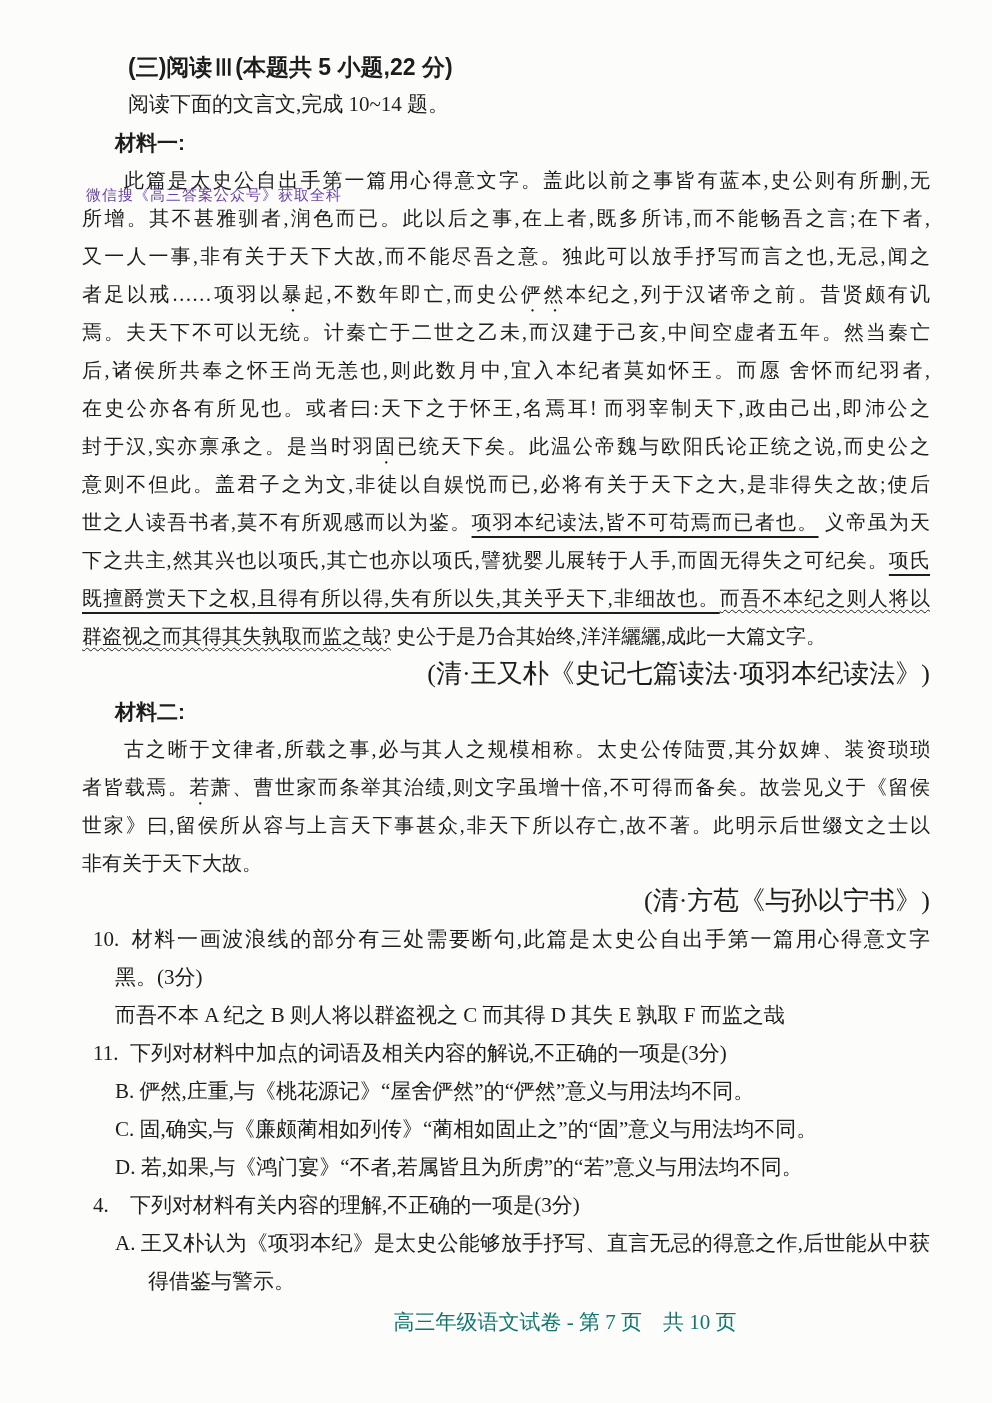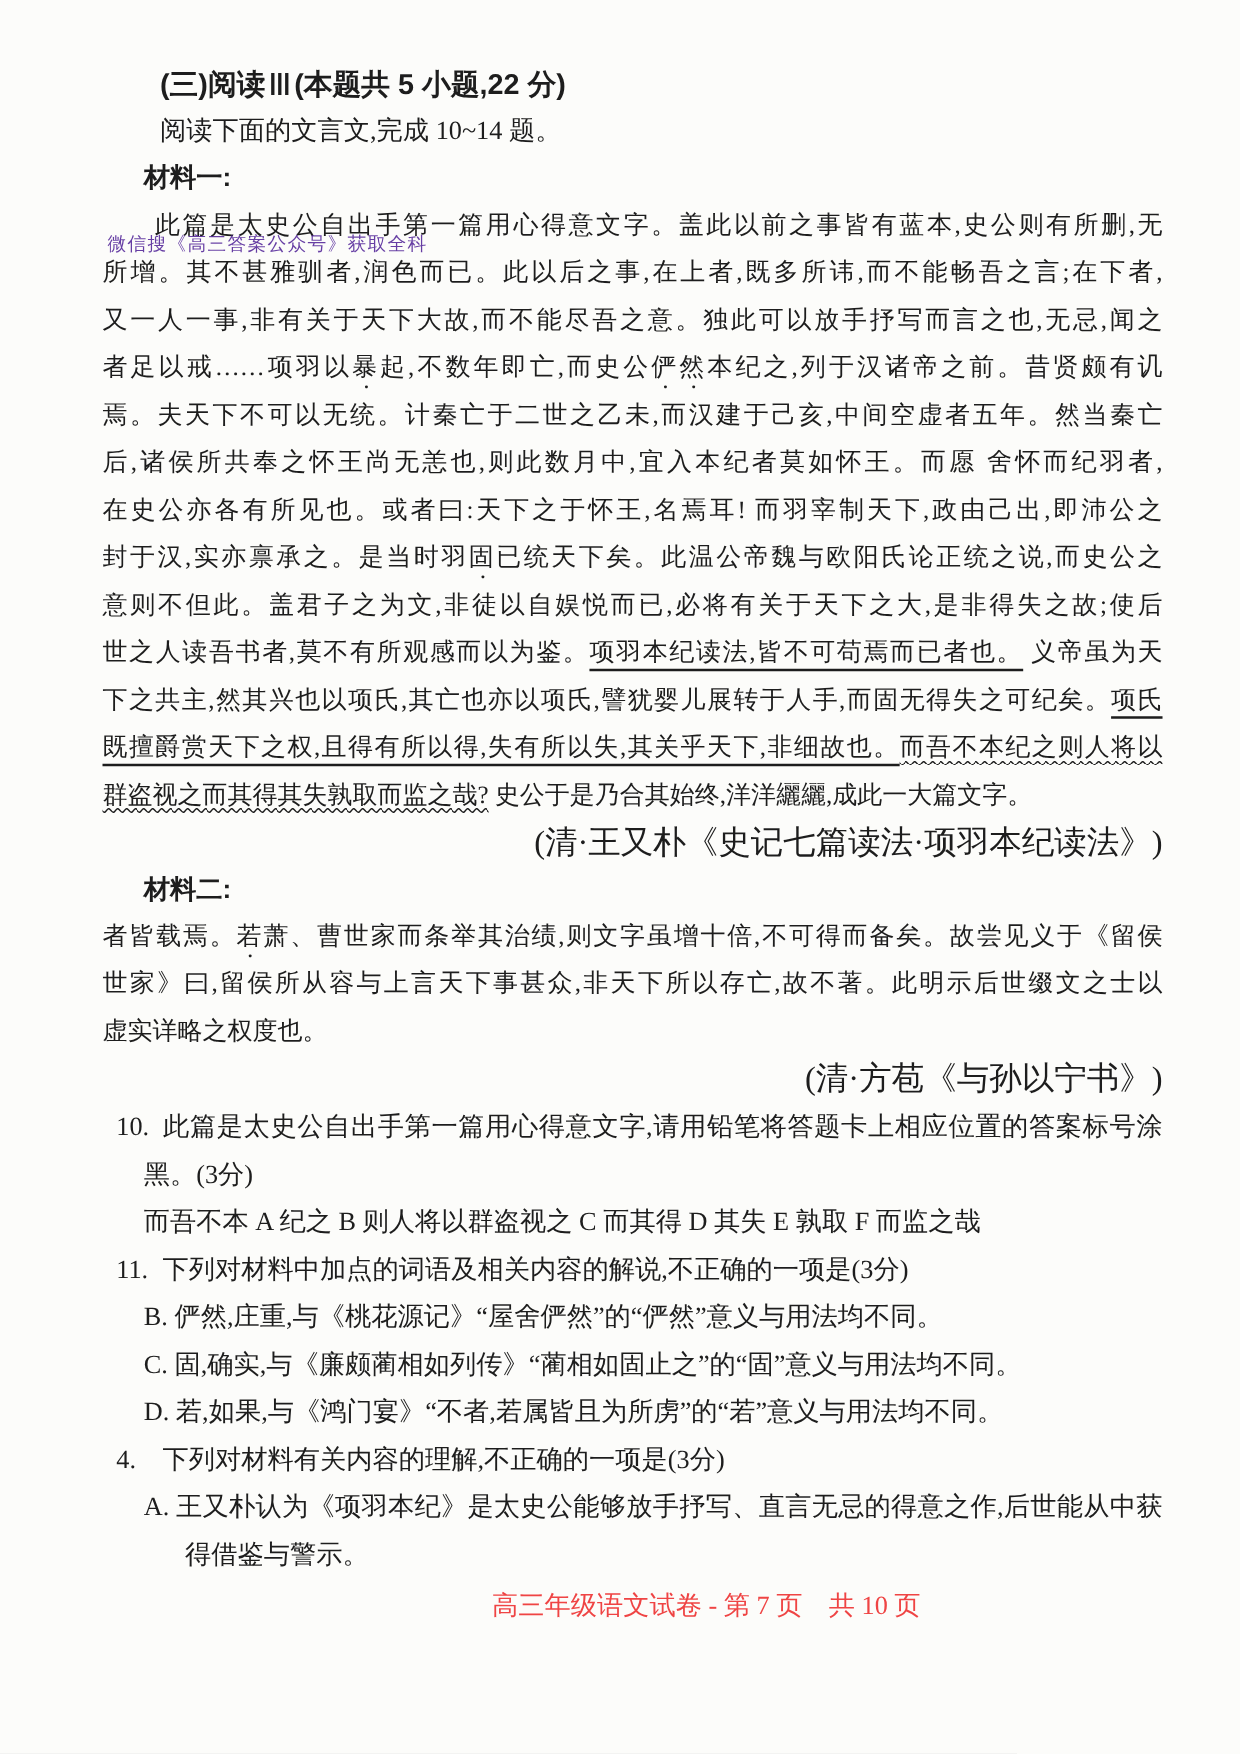--- a/index.html
+++ b/index.html
@@ -44,21 +44,21 @@
   .q-line.answer { margin-left: 37px; }
   .q-line.option { margin-left: 37px; }
   .q-line.option-cont { margin-left: 70px; }
   .watermark {
     position: absolute; left: 86px; top: 186px;
     font-size: 15px; color: #4c1d95; opacity: 0.85; letter-spacing: 1px;
     font-family: "Liberation Serif", serif; white-space: nowrap;
   }
   .footer {
     font-size: 21px; line-height: 36px; text-align: center;
-    padding-left: 118px; margin-top: 4px; color: #ef4444;
+    padding-left: 118px; margin-top: 4px; color: #0f766e;
   }
 </style>
 </head>
 <body>
 
 <div class="page">
   <div class="watermark">微信搜《高三答案公众号》获取全科</div>
   <div class="content">
     <div class="section-header">(三)阅读Ⅲ(本题共 5 小题,22 分)</div>
     <div class="instruction">阅读下面的文言文,完成 10~14 题。</div>
@@ -74,28 +74,29 @@
         <div class="tline"><span>封于汉,实亦禀承之。是当时羽</span><span class="em">固</span><span>已统天下矣。此温公帝魏与欧阳氏论正统之说,而史公之</span></div>
         <div class="tline"><span>意则不但此。盖君子之为文,非徒以自娱悦而已,必将有关于天下之大,是非得失之故;使后</span></div>
         <div class="tline"><span>世之人读吾书者,莫不有所观感而以为鉴。</span><span class="ul">项羽本纪读法,皆不可苟焉而已者也。</span><span> 义帝虽为天</span></div>
         <div class="tline"><span>下之共主,然其兴也以项氏,其亡也亦以项氏,譬犹婴儿展转于人手,而固无得失之可纪矣。</span><span class="ul">项氏</span></div>
         <div class="tline"><span class="ul">既擅爵赏天下之权,且得有所以得,失有所以失,其关乎天下,非细故也。</span><span class="wavy">而吾不本纪之则人将以</span></div>
         <div class="tline noj"><span class="wavy">群盗视之而其得其失孰取而监之哉?</span><span> 史公于是乃合其始终,洋洋纚纚,成此一大篇文字。</span></div>
       </div>
     <div class="attribution">(清·王又朴《史记七篇读法·项羽本纪读法》)</div>
     <div class="material-label">材料二:</div>
     <div class="passage" id="material-two">
+        <div class="tline indent"><span>古之晰于文律者,所载之事,必与其人之规模相称。太史公传陆贾,其分奴婢、装资琐琐</span></div>
         <div class="tline"><span>者皆载焉。</span><span class="em">若</span><span>萧、曹世家而条举其治绩,则文字虽增十倍,不可得而备矣。故尝见义于《留侯</span></div>
         <div class="tline"><span>世家》曰,留侯所从容与上言天下事甚众,非天下所以存亡,故不著。此明示后世缀文之士以</span></div>
-        <div class="tline noj"><span>虚实详略之权度也。</span></div>
+        <div class="tline noj"><span>非有关于天下大故。</span></div>
       </div>
     <div class="attribution">(清·方苞《与孙以宁书》)</div>
     <div class="questions" id="questions">
         <div class="question">
-          <div class="q-line stem-first fill"><span class="q-num">10.</span><span>此篇是太史公自出手第一篇用心得意文字,请用铅笔将答题卡上相应位置的答案标号涂</span></div>
+          <div class="q-line stem-first fill"><span class="q-num">10.</span><span>材料一画波浪线的部分有三处需要断句,此篇是太史公自出手第一篇用心得意文字</span></div>
           <div class="q-line stem-cont">黑。(3分)</div>
           <div class="q-line answer">而吾不本 A 纪之 B 则人将以群盗视之 C 而其得 D 其失 E 孰取 F 而监之哉</div>
         </div>
         <div class="question">
           <div class="q-line stem-first"><span class="q-num">11.</span><span>下列对材料中加点的词语及相关内容的解说,不正确的一项是(3分)</span></div>
           <div class="q-line option">B. 俨然,庄重,与《桃花源记》“屋舍俨然”的“俨然”意义与用法均不同。</div>
           <div class="q-line option">C. 固,确实,与《廉颇蔺相如列传》“蔺相如固止之”的“固”意义与用法均不同。</div>
           <div class="q-line option">D. 若,如果,与《鸿门宴》“不者,若属皆且为所虏”的“若”意义与用法均不同。</div>
         </div>
         <div class="question">

